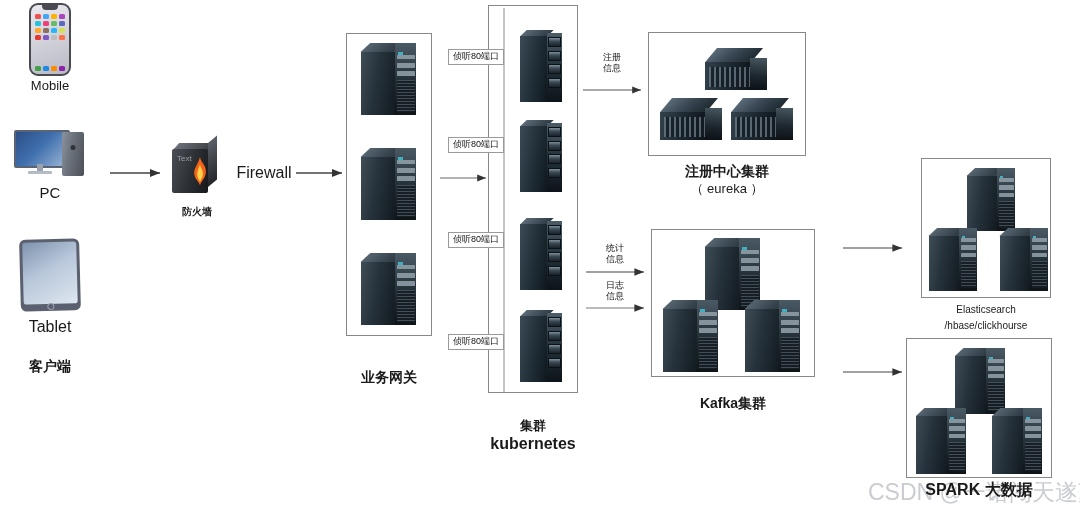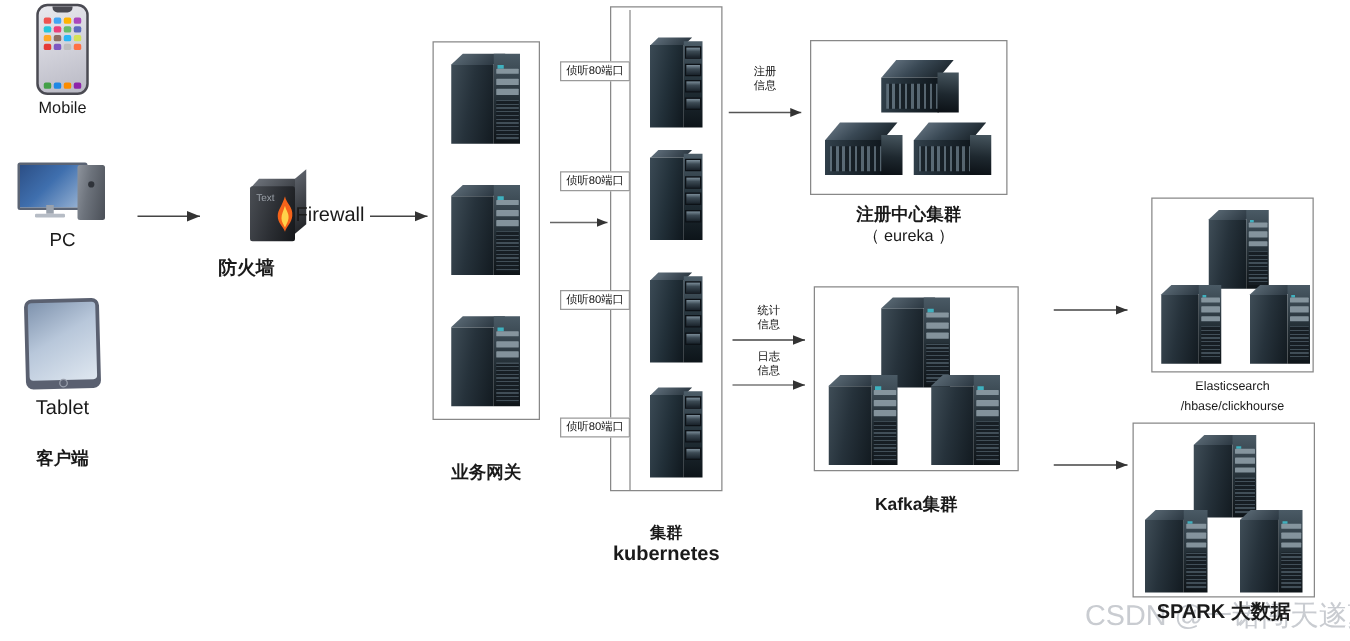--- a/index.html
+++ b/index.html
@@ -33,21 +33,21 @@
 
   
   .tablet{position:absolute;border-radius:6px;background:#5a6070;padding:3px 3px 7px;box-sizing:border-box;
     transform:rotate(-1.5deg);}
   .tablet-screen{width:100%;height:100%;border-radius:3px;
     background:linear-gradient(150deg,#7f93ae 0%,#b8c7da 45%,#dfe7f0 100%);}
   .tablet-home{position:absolute;bottom:1px;left:50%;transform:translateX(-50%);
     width:5px;height:5px;border-radius:50%;border:1px solid #9aa0ad;}
 
   
-  .fw-box{position:absolute;margin-left:28px;}
+  .fw-box{position:absolute;}
   .fw-front{position:absolute;left:0;top:6px;width:36px;height:44px;
     background:linear-gradient(105deg,#4b4f55 0%,#2b2e33 55%,#15171a 100%);border-radius:2px;}
   .fw-top{position:absolute;left:0;top:0;width:36px;height:8px;
     background:linear-gradient(90deg,#6a6f77,#3c4046);transform:skewX(-42deg);transform-origin:bottom left;}
   .fw-side{position:absolute;left:36px;top:0;width:9px;height:44px;
     background:linear-gradient(180deg,#5a5f67,#24262a);transform:skewY(-40deg);transform-origin:top left;}
   .fw-text{position:absolute;left:5px;top:11px;font-size:8px;color:#9aa0a8;}
   .flame{position:absolute;left:18px;top:14px;width:20px;height:30px;}
 
   
@@ -181,21 +181,21 @@
   <div class="fw-box" style="left:172px;top:143px;width:50px;height:52px;">
     <div class="fw-top"></div>
     <div class="fw-front"></div>
     <div class="fw-side"></div>
     <div class="fw-text">Text</div>
     <svg class="flame" viewBox="0 0 24 36">
       <path d="M12 0 C13 7 20 10 19 19 C18.3 26 13.5 29 12 34 C10.2 29 5 26 5 19 C5 13 9 10 12 0 Z" fill="#f4631a"></path>
       <path d="M12 9 C13 14 16 16 15.4 21 C15 25 13 27 12 30 C10.8 27 8.6 25 8.6 21 C8.6 17 10.5 14 12 9 Z" fill="#ffd24a"></path>
     </svg>
   </div>
-  <div class="lbl bold" style="left:157px;top:206px;width:80px;font-size:15px;">防火墙</div>
+  <div class="lbl bold" style="left:157px;top:206px;width:80px;font-size:10px;">防火墙</div>
   <div class="lbl" style="left:229px;top:163px;width:70px;font-size:16px;text-align:center;">Firewall</div>
 
   <div class="box" style="left:346px;top:33px;width:86px;height:303px;"></div>
 
   <div class="srv" style="left:361px;top:43px;width:55px;height:72px;">
     <div class="top"></div>
       <div class="body"></div>
       <div class="side2"></div>
     <div class="accent"></div>
       <div class="bays">

